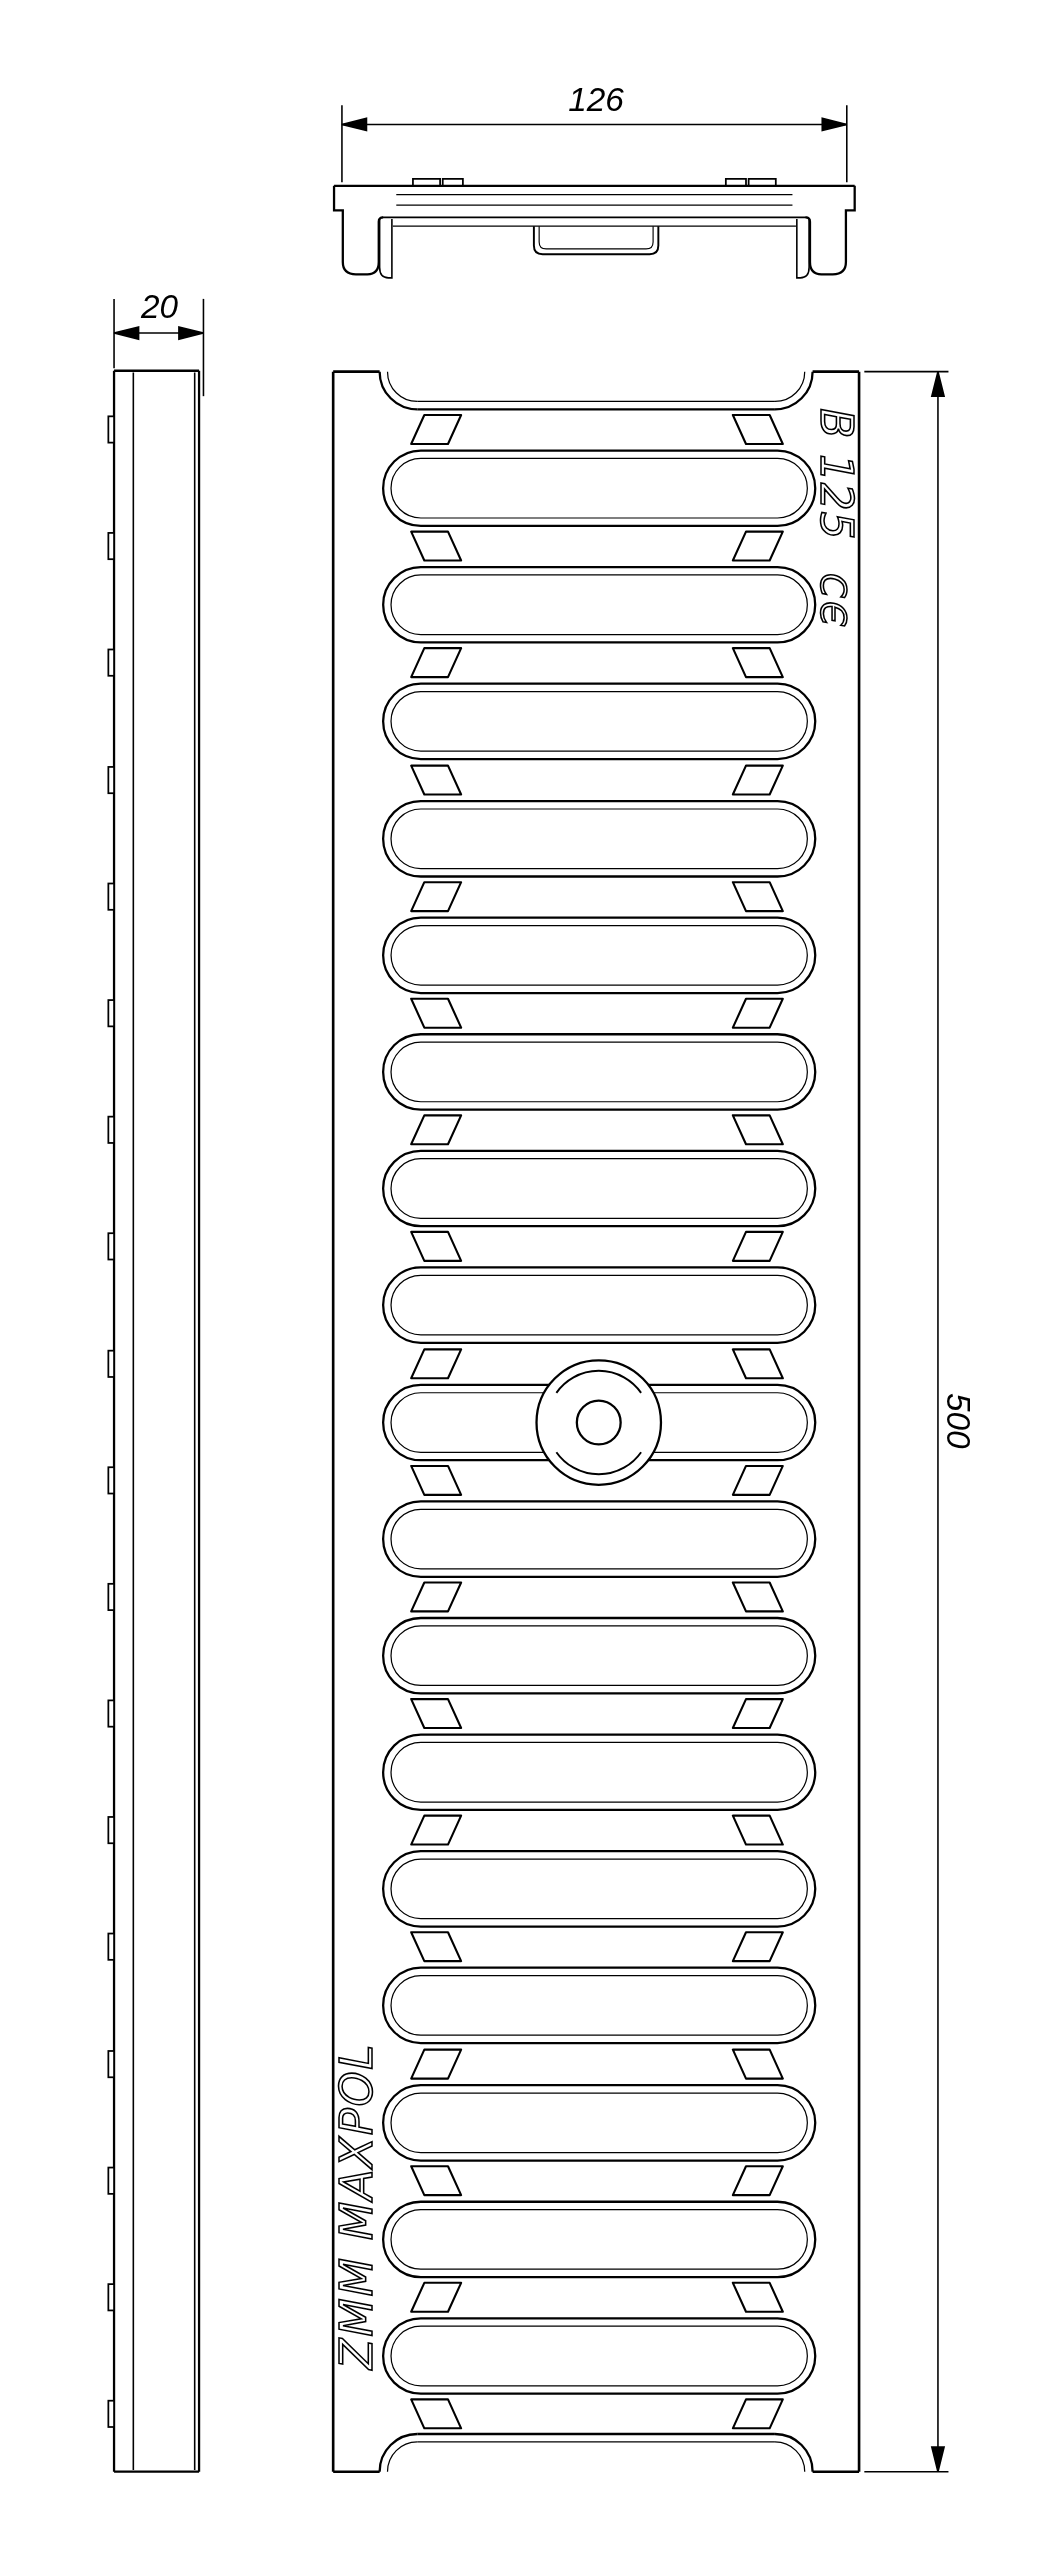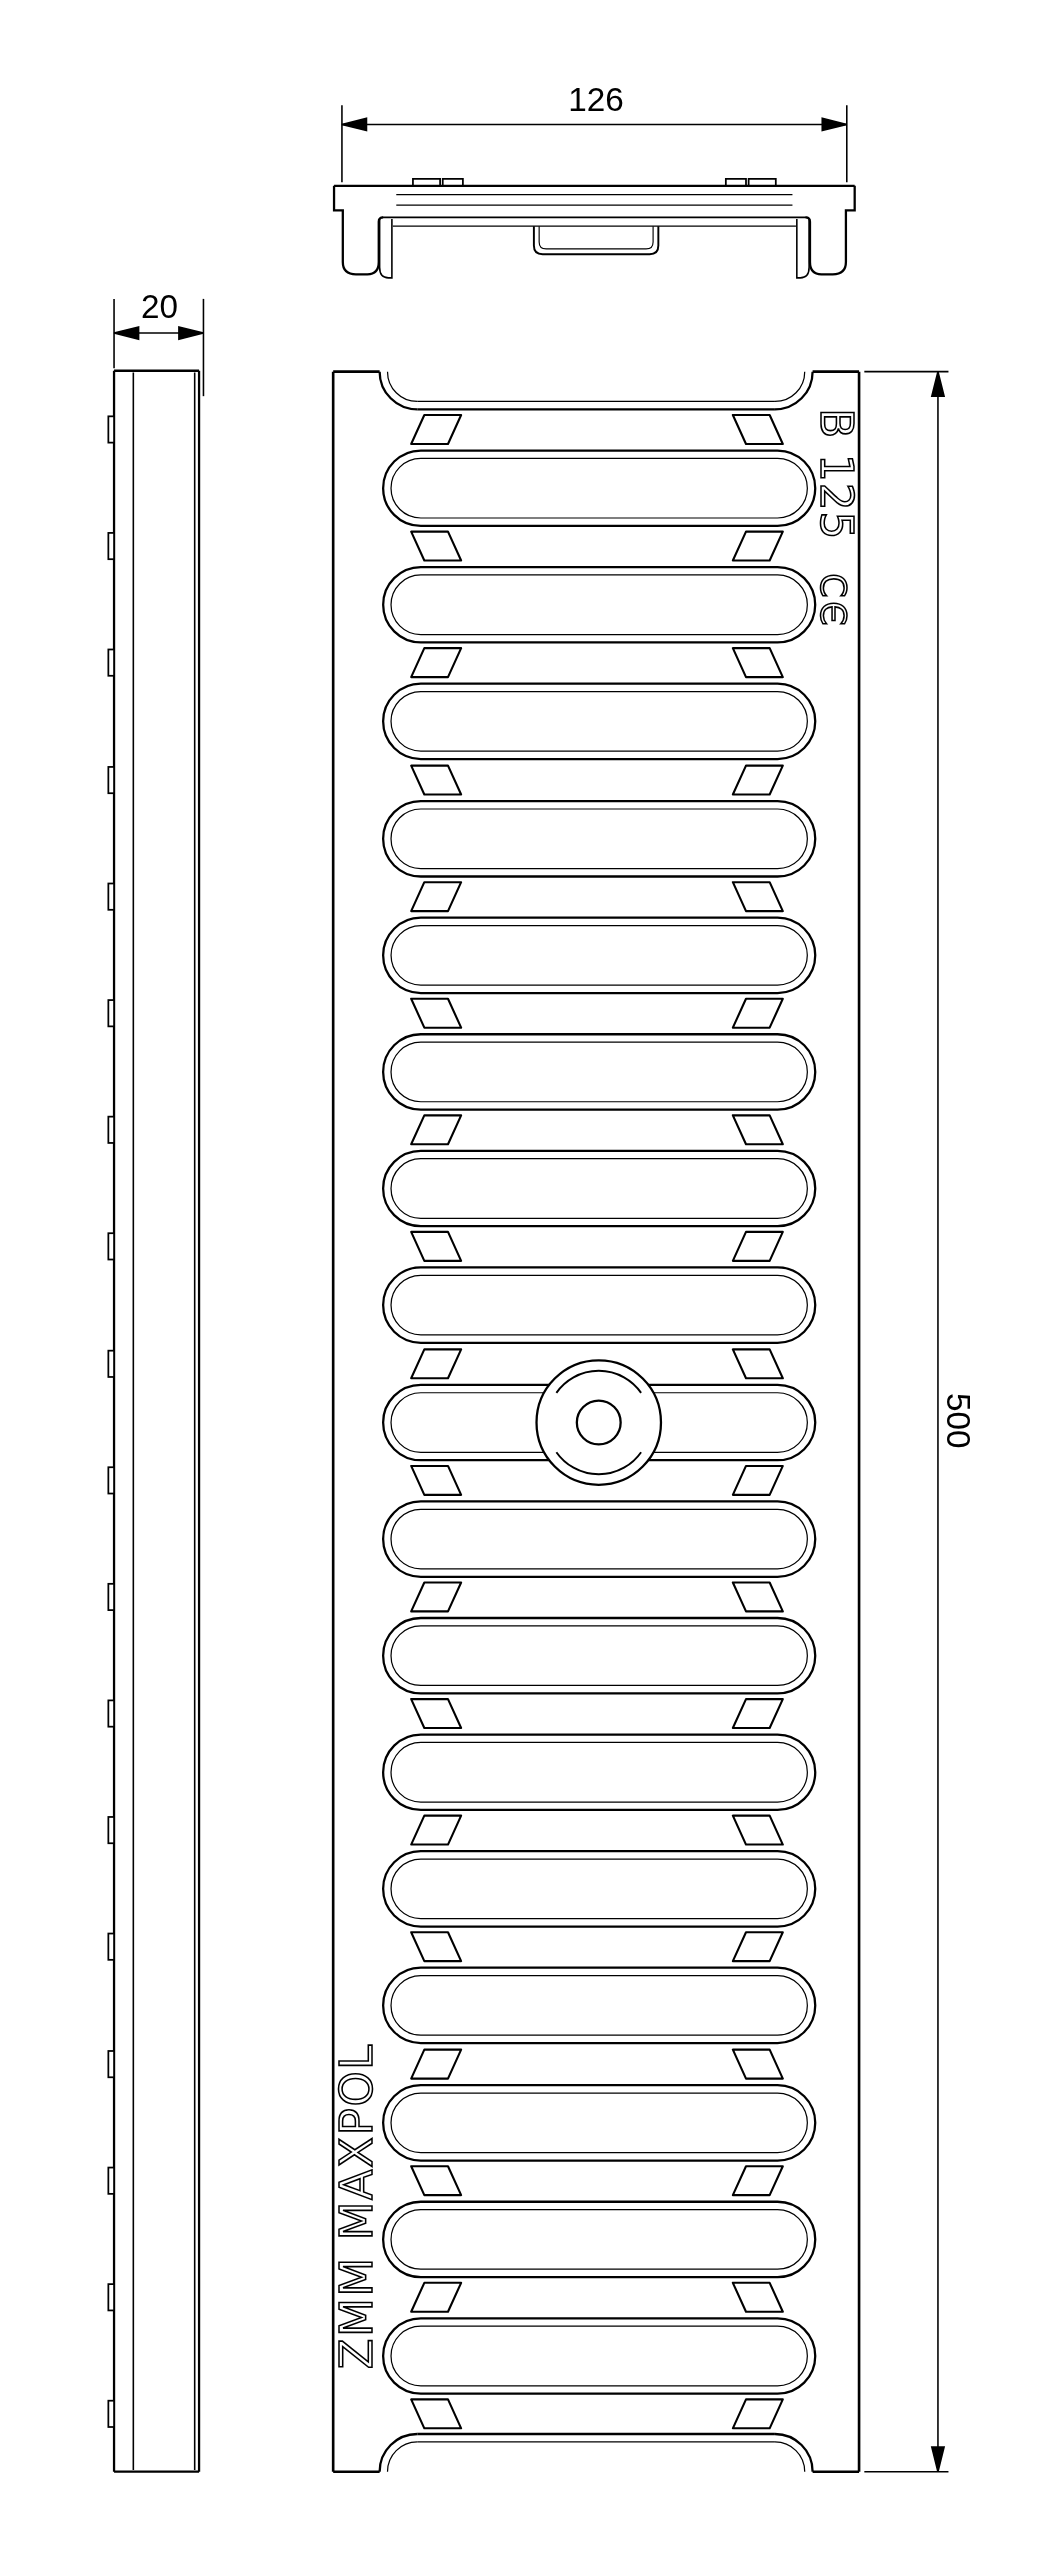--- a/index.html
+++ b/index.html
@@ -1,17 +1,17 @@
 <!DOCTYPE html>
 <html style="font-size:14px"><head>
 <meta charset="utf-8">
 <style>
   html,body{margin:0;padding:0;background:#ffffff;}
   .canvas{position:relative;width:1052px;height:2576px;background:#fff;overflow:hidden;
-          font-family:"Liberation Sans", sans-serif;}
+          font-family:"Liberation Sans", sans-serif;font-style:italic;}
   svg{display:block;}
   .dim-text{font-family:"Liberation Sans", sans-serif;font-size:38px;fill:#000;}
   .cast-text{font-family:"DejaVu Sans", sans-serif;fill:none;stroke:#000;stroke-width:1.8px;}
   .b125{font-size:50px;letter-spacing:1px;}
   .ce{font-size:40px;letter-spacing:4px;}
   .maker{font-size:51px;letter-spacing:2px;}
 </style>
 </head>
 <body>
 

